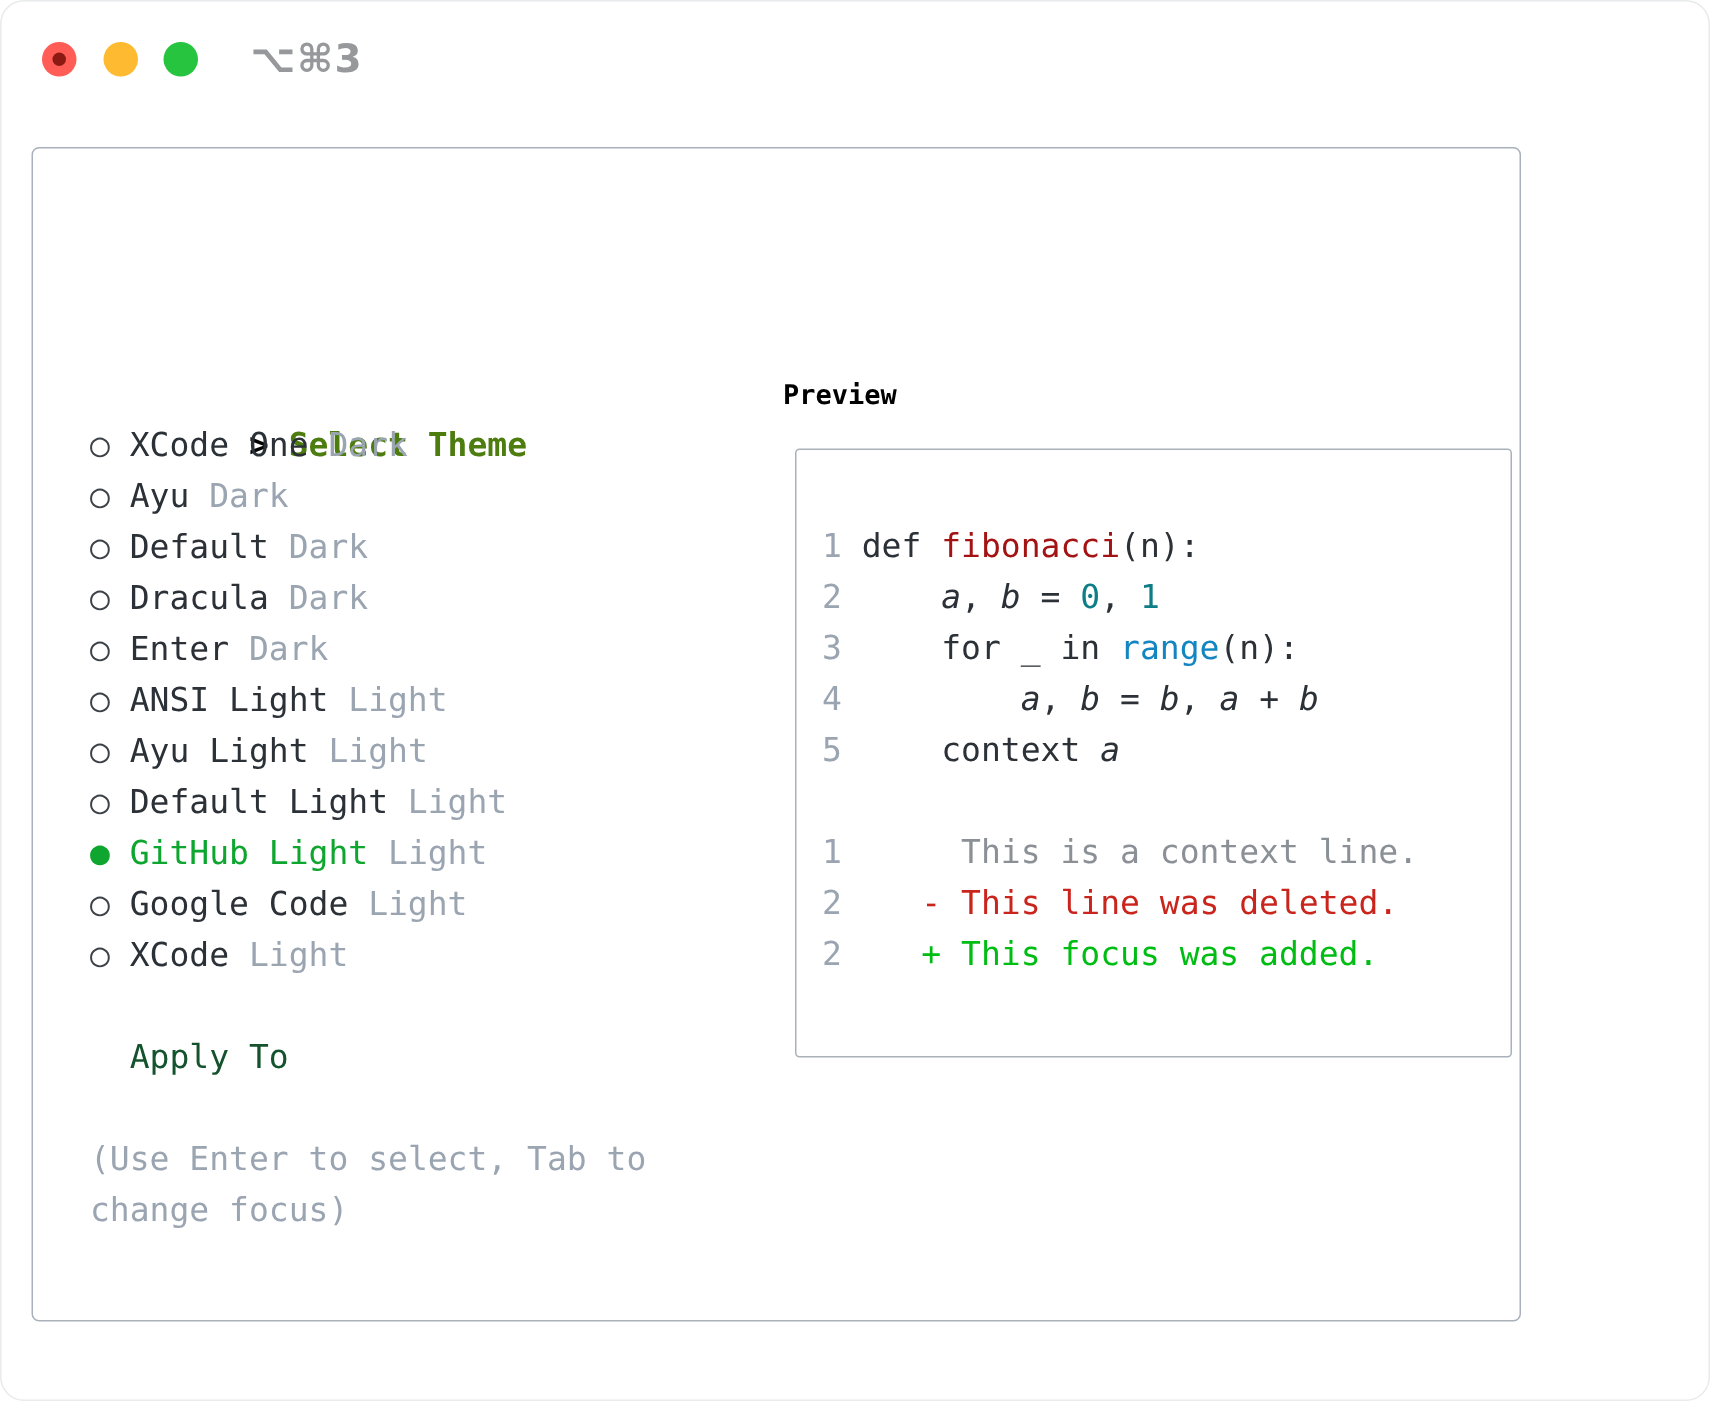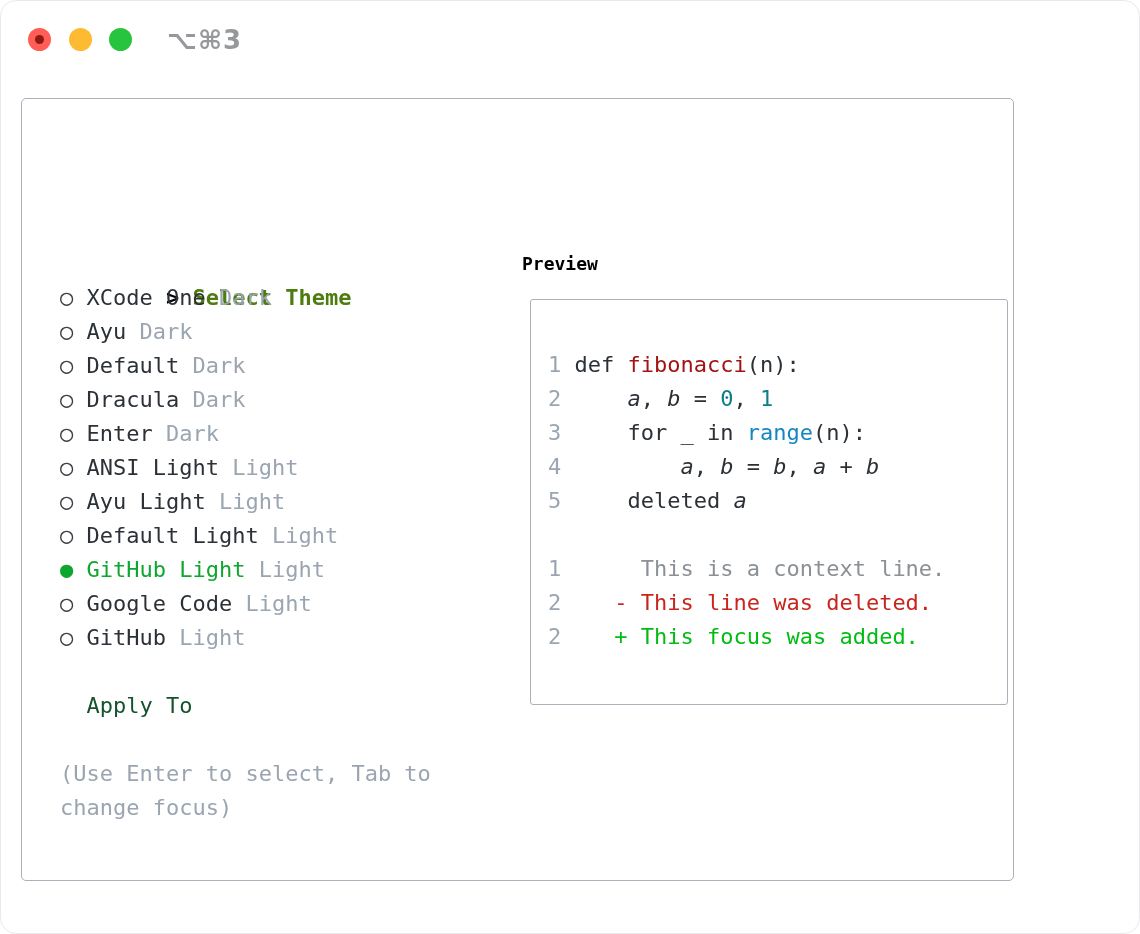--- a/index.html
+++ b/index.html
@@ -95,21 +95,21 @@
           <div class="line"><span class="marker">○</span><span class="tname">XCode One</span><span class="tag">Dark</span></div>
           <div class="line"><span class="marker">○</span><span class="tname">Ayu</span><span class="tag">Dark</span></div>
           <div class="line"><span class="marker">○</span><span class="tname">Default</span><span class="tag">Dark</span></div>
           <div class="line"><span class="marker">○</span><span class="tname">Dracula</span><span class="tag">Dark</span></div>
           <div class="line"><span class="marker">○</span><span class="tname">Enter</span><span class="tag">Dark</span></div>
           <div class="line"><span class="marker">○</span><span class="tname">ANSI Light</span><span class="tag">Light</span></div>
           <div class="line"><span class="marker">○</span><span class="tname">Ayu Light</span><span class="tag">Light</span></div>
           <div class="line"><span class="marker">○</span><span class="tname">Default Light</span><span class="tag">Light</span></div>
           <div class="line"><span class="marker sel">●</span><span class="tname sel">GitHub Light</span><span class="tag">Light</span></div>
           <div class="line"><span class="marker">○</span><span class="tname">Google Code</span><span class="tag">Light</span></div>
-          <div class="line"><span class="marker">○</span><span class="tname">GitHub</span><span class="tag">Light</span></div>
+          <div class="line"><span class="marker">○</span><span class="tname">XCode</span><span class="tag">Light</span></div>
         </div>
 
       <div class="line"></div>
 
       <div class="line apply-hdr">Apply To</div>
 
 
       <div class="line"></div>
 
       <div class="line hint">(Use Enter to select, Tab to</div>
@@ -117,21 +117,21 @@
     </div>
 
     <div class="preview-hdr">Preview</div>
 
     <div class="preview-box">
       <div class="code" id="code-lines">
           <div class="cline"><span class="tok-ln">1</span><span class="tok-txt"> def </span><span class="tok-fn">fibonacci</span><span class="tok-txt">(n):</span></div>
           <div class="cline"><span class="tok-ln">2</span><span class="tok-txt">     </span><span class="tok-var">a</span><span class="tok-txt">, </span><span class="tok-var">b</span><span class="tok-txt"> = </span><span class="tok-num">0</span><span class="tok-txt">, </span><span class="tok-num">1</span></div>
           <div class="cline"><span class="tok-ln">3</span><span class="tok-txt">     for _ in </span><span class="tok-blue">range</span><span class="tok-txt">(n):</span></div>
           <div class="cline"><span class="tok-ln">4</span><span class="tok-txt">         </span><span class="tok-var">a</span><span class="tok-txt">, </span><span class="tok-var">b</span><span class="tok-txt"> = </span><span class="tok-var">b</span><span class="tok-txt">, </span><span class="tok-var">a</span><span class="tok-txt"> + </span><span class="tok-var">b</span></div>
-          <div class="cline"><span class="tok-ln">5</span><span class="tok-txt">     deleted </span><span class="tok-var">a</span></div>
+          <div class="cline"><span class="tok-ln">5</span><span class="tok-txt">     context </span><span class="tok-var">a</span></div>
           <div class="cline"></div>
           <div class="cline"><span class="tok-ln">1</span><span class="tok-ctx">      This is a context line.</span></div>
           <div class="cline"><span class="tok-ln">2</span><span class="tok-del">    - This line was deleted.</span></div>
           <div class="cline"><span class="tok-ln">2</span><span class="tok-add">    + This focus was added.</span></div>
         </div>
     </div>
 
   </div>
 </div>
 

